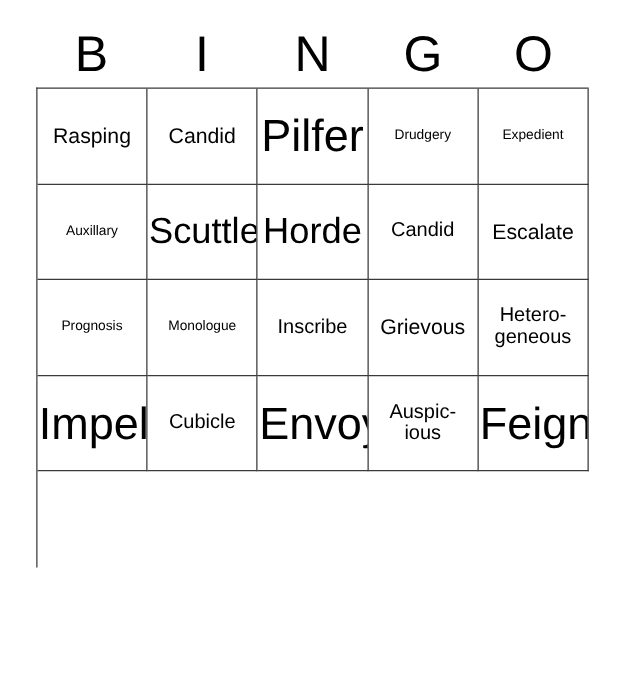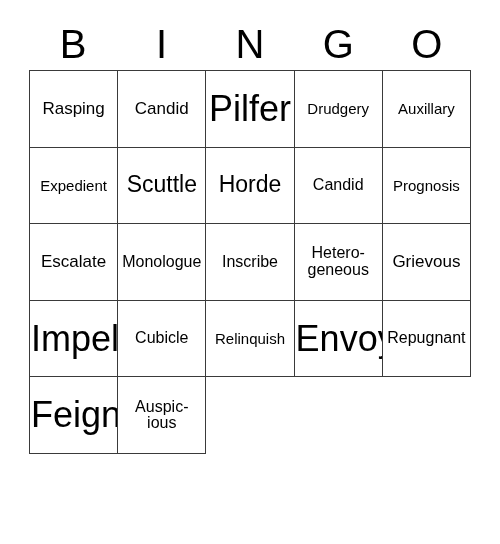--- a/index.html
+++ b/index.html
@@ -71,25 +71,25 @@
     display: block;
     width: 100%;
     text-align: center;
     line-height: 1.04;
     white-space: pre-line;
     font-weight: 400;
   }
 
   
   .fs-xl   { font-size: 36px; }
-  .fs-lg   { font-size: 23px; }
+  .fs-lg   { font-size: 29px; }
   .fs-md   { font-size: 16px; }
   .fs-sm   { font-size: 17px; }
-  .fs-xs   { font-size: 15px; }
-  .fs-xxs  { font-size: 16px; }
+  .fs-xs   { font-size: 11px; }
+  .fs-xxs  { font-size: 11px; }
 </style>
 </head>
 <body>
 
 <div id="card">
 
   <div id="header-row">
       <div class="header-cell">B</div>
       <div class="header-cell">I</div>
       <div class="header-cell">N</div>
@@ -104,70 +104,64 @@
       <div class="cell">
         <span class="cell-text fs-sm">Candid</span>
       </div>
       <div class="cell">
         <span class="cell-text fs-xl">Pilfer</span>
       </div>
       <div class="cell">
         <span class="cell-text fs-xs">Drudgery</span>
       </div>
       <div class="cell">
-        <span class="cell-text fs-xs">Auxillary</span>
+        <span class="cell-text fs-xs">Expedient</span>
       </div>
       <div class="cell">
-        <span class="cell-text fs-xs">Expedient</span>
+        <span class="cell-text fs-xs">Auxillary</span>
       </div>
       <div class="cell">
         <span class="cell-text fs-lg">Scuttle</span>
       </div>
       <div class="cell">
         <span class="cell-text fs-lg">Horde</span>
       </div>
       <div class="cell">
         <span class="cell-text fs-md">Candid</span>
       </div>
       <div class="cell">
-        <span class="cell-text fs-xs">Prognosis</span>
+        <span class="cell-text fs-sm">Escalate</span>
       </div>
       <div class="cell">
-        <span class="cell-text fs-sm">Escalate</span>
+        <span class="cell-text fs-xs">Prognosis</span>
       </div>
       <div class="cell">
         <span class="cell-text fs-xxs">Monologue</span>
       </div>
       <div class="cell">
         <span class="cell-text fs-md">Inscribe</span>
       </div>
       <div class="cell">
+        <span class="cell-text fs-sm">Grievous</span>
+      </div>
+      <div class="cell">
         <span class="cell-text fs-md">Hetero-
 geneous</span>
-      </div>
-      <div class="cell">
-        <span class="cell-text fs-sm">Grievous</span>
       </div>
       <div class="cell">
         <span class="cell-text fs-xl">Impel</span>
       </div>
       <div class="cell">
         <span class="cell-text fs-md">Cubicle</span>
       </div>
       <div class="cell">
-        <span class="cell-text fs-xs">Relinquish</span>
-      </div>
-      <div class="cell">
         <span class="cell-text fs-xl">Envoy</span>
-      </div>
-      <div class="cell">
-        <span class="cell-text fs-xxs">Repugnant</span>
-      </div>
-      <div class="cell">
-        <span class="cell-text fs-xl">Feign</span>
       </div>
       <div class="cell">
         <span class="cell-text fs-md">Auspic-
 ious</span>
+      </div>
+      <div class="cell">
+        <span class="cell-text fs-xl">Feign</span>
       </div>
     </div>
 
 </div>
 
 </body></html>

